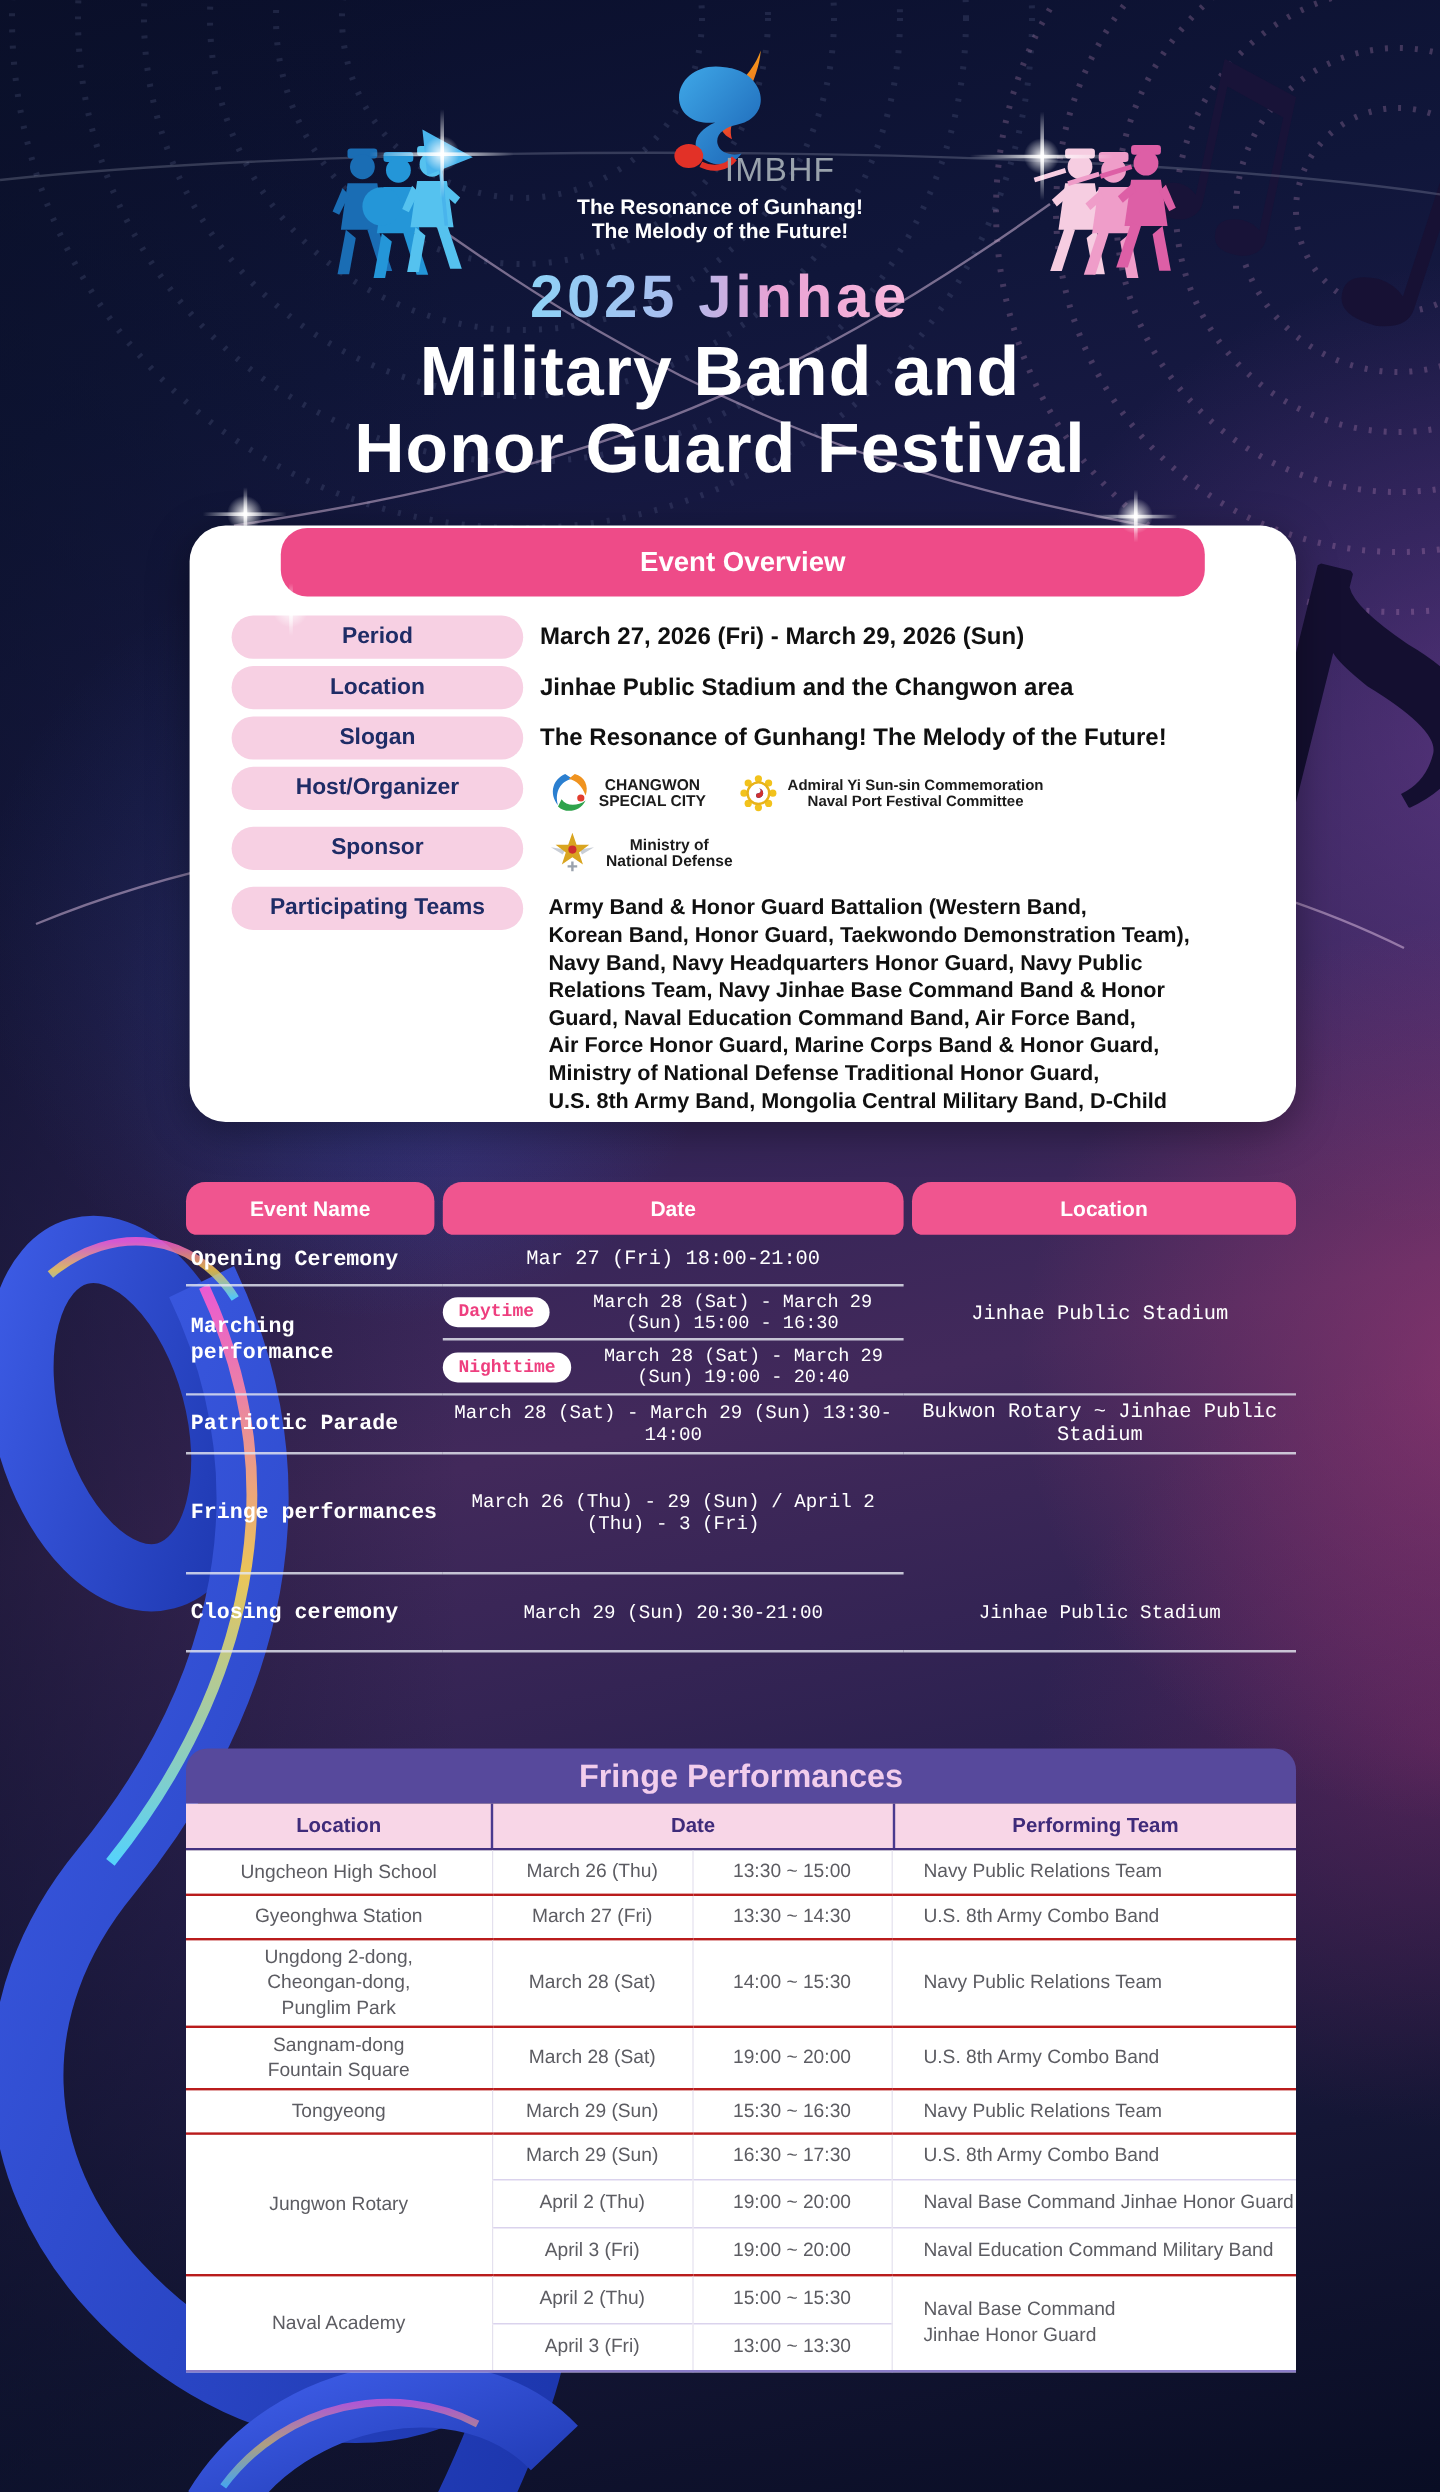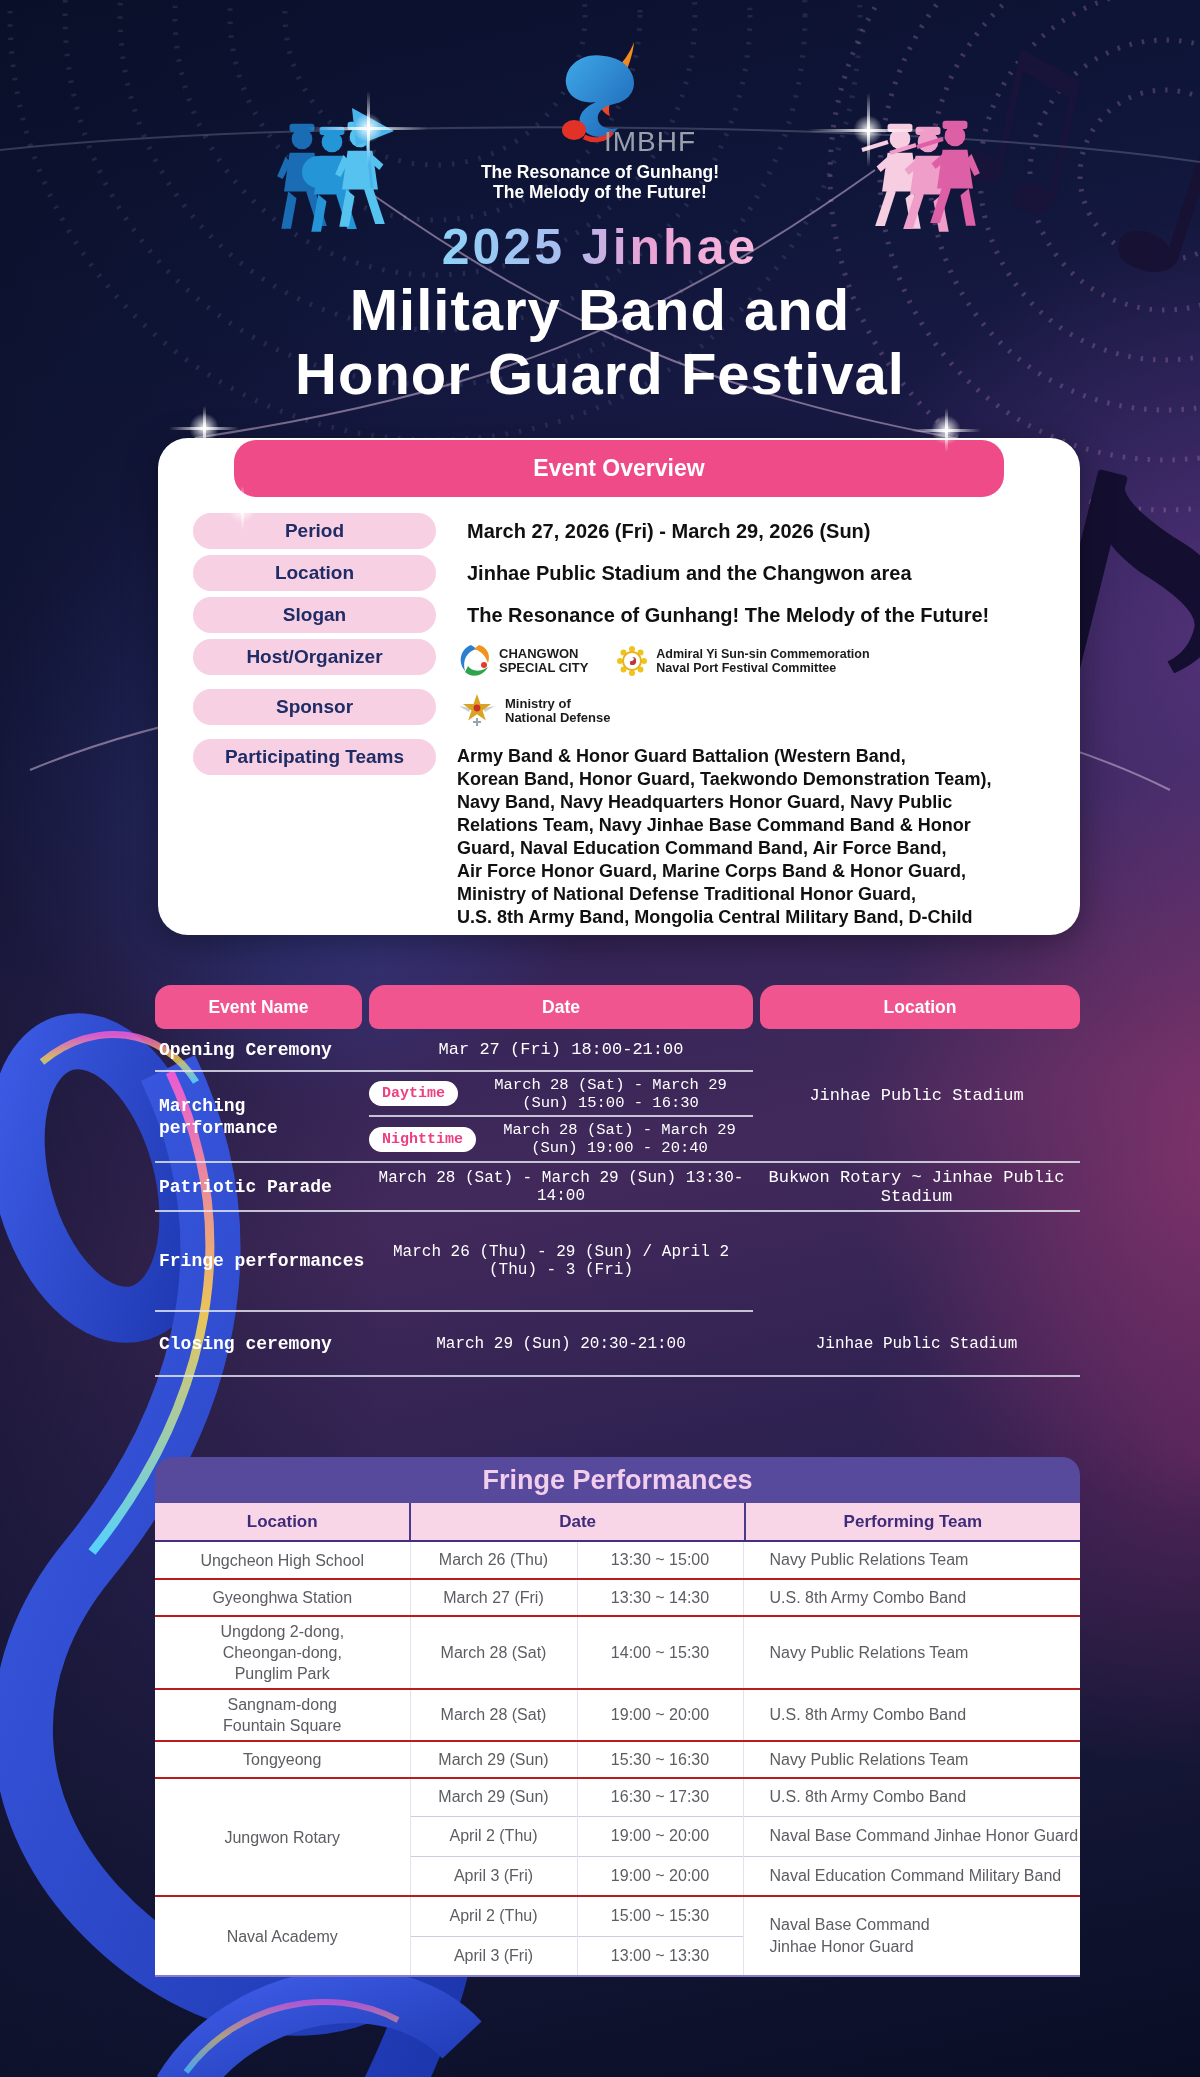--- a/index.html
+++ b/index.html
@@ -42,23 +42,23 @@
   
   .overview-card{position:absolute;left:158px;top:438px;width:922px;height:497px;background:#fff;
     border-radius:30px;z-index:1;box-shadow:0 8px 34px rgba(0,0,0,.35);}
   .overview-bar{width:770px;height:57px;margin:2px auto 0;background:#ee4b88;border-radius:22px;
     display:flex;align-items:center;justify-content:center;color:#fff;font-size:23px;font-weight:700;}
   .ov-rows{padding:16px 0 0 35px;}
   .ov-row{display:flex;align-items:flex-start;margin-bottom:6px;}
   .ov-label{flex:0 0 243px;min-height:36px;background:#f7d0e3;border-radius:18px;
     display:flex;align-items:center;justify-content:center;
     color:#1f2c66;font-weight:700;font-size:19px;}
-  .ov-value{margin-left:31px;font-size:20px;font-weight:700;color:#101010;line-height:36px;}
+  .ov-value{margin-left:14px;font-size:20px;font-weight:700;color:#101010;line-height:36px;}
   .ov-logos{margin-left:21px;display:flex;align-items:center;min-height:44px;}
-  .logo-item{display:flex;align-items:center;margin-right:28px;}
+  .logo-item{display:flex;align-items:center;margin-right:28px;text-align:center;}
   .logo-item svg{margin-right:8px;flex:0 0 auto;}
   .logo-lines{font-size:13px;font-weight:700;color:#1b1b1b;line-height:14.5px;}
   .logo-lines.sm{font-size:12.5px;}
   .teams-lines{margin-left:21px;margin-top:6px;font-size:18px;font-weight:700;color:#101010;line-height:23px;}
 
   
   .schedule{position:absolute;left:155px;top:985px;width:925px;z-index:1;color:#fff;}
   .sch-head{display:flex;gap:7px;}
   .sch-pill{height:44px;background:#f0558f;border-radius:16px 16px 9px 9px;
     display:flex;align-items:center;justify-content:center;font-size:17.5px;font-weight:700;color:#fff;}

